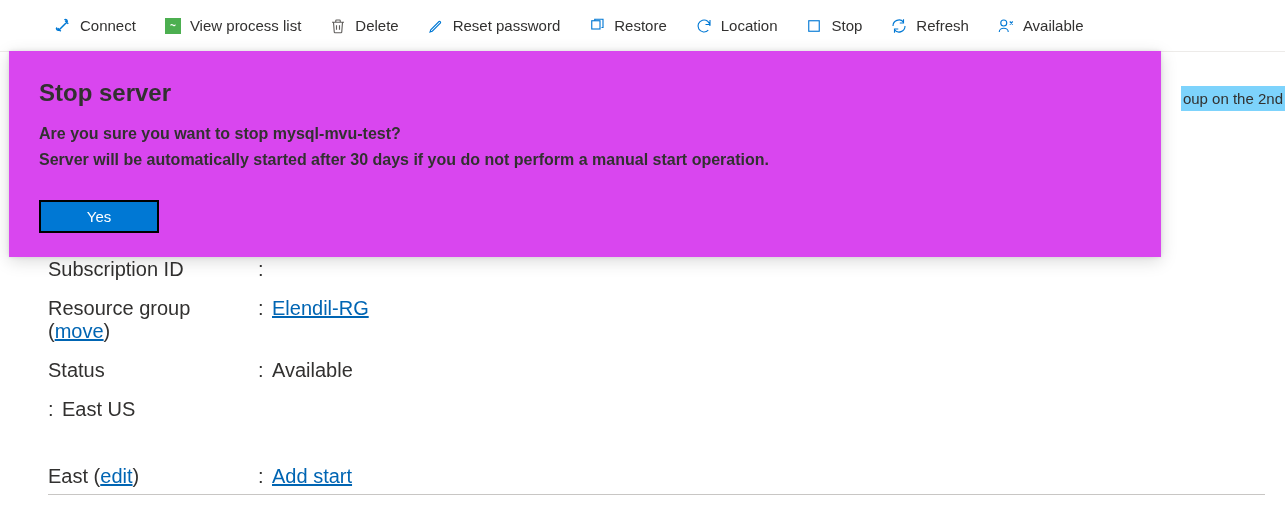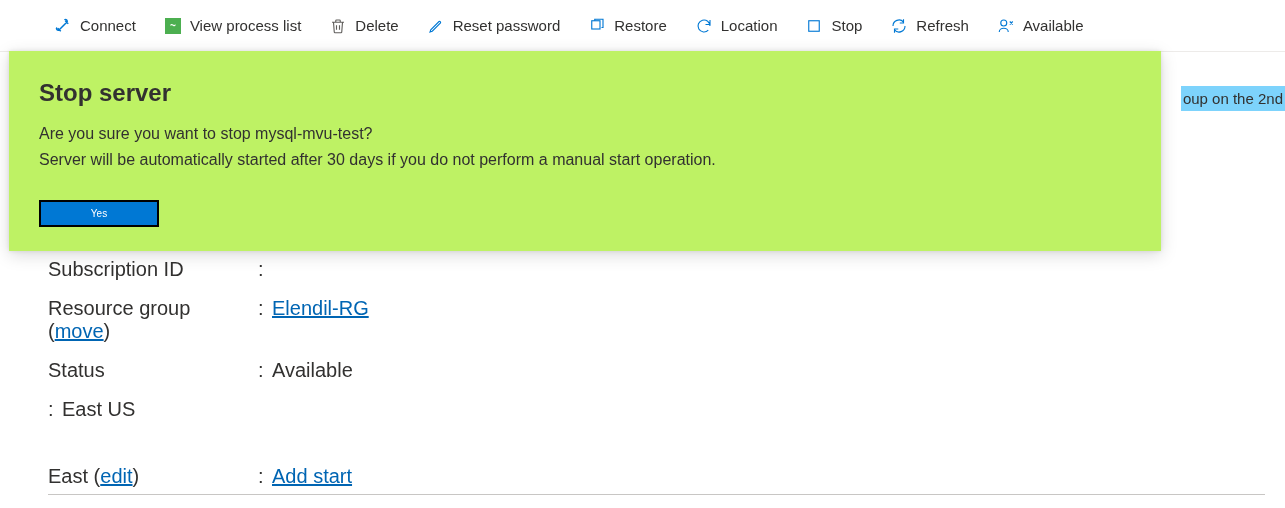--- a/index.html
+++ b/index.html
@@ -61,46 +61,47 @@
       font-size: 10px;
       font-weight: bold;
     }
 
     
     .dialog {
       position: absolute;
       top: 51px;
       left: 9px;
       width: 1152px;
-      background: #bef264;
+      background: #d946ef;
       box-shadow: 0 4px 16px rgba(0,0,0,0.15), 0 0 4px rgba(0,0,0,0.1);
       padding: 28px 30px 24px 30px;
       z-index: 10;
     }
     .dialog-title {
       font-size: 24px;
       font-weight: 600;
       color: #323130;
       margin-bottom: 14px;
     }
     .dialog-body {
       font-size: 16px;
       line-height: 1.6;
       color: #323130;
       margin-bottom: 28px;
       white-space: pre-line;
+      font-weight: bold;
     }
     .dialog-actions {
       display: flex;
       gap: 12px;
     }
     .btn {
       min-width: 120px;
       padding: 6px 20px;
-      font-size: 10px;
+      font-size: 15px;
       font-family: inherit;
       cursor: pointer;
       border: 1px solid #8a8886;
       background: #ffffff;
       color: #323130;
     }
     .btn-primary {
       background: #0078d4;
       border: 2px solid #000000;
       color: #ffffff;

